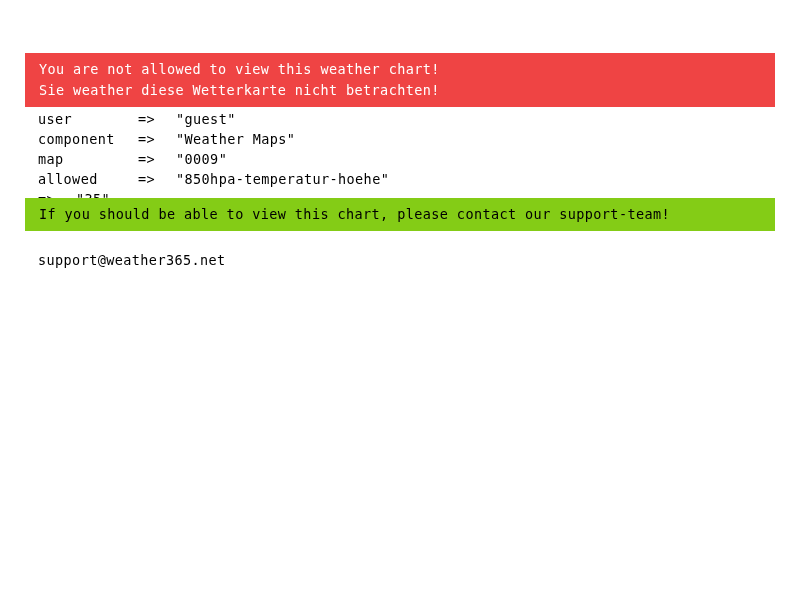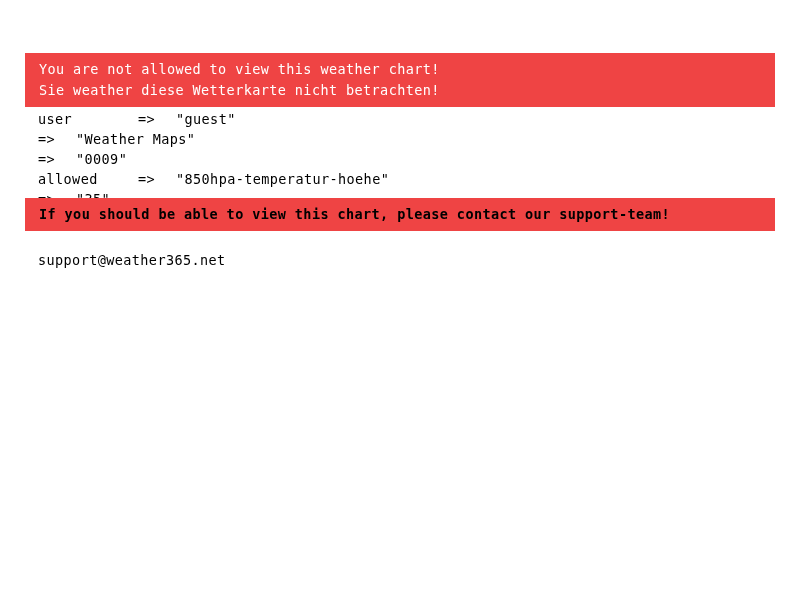--- a/index.html
+++ b/index.html
@@ -28,23 +28,22 @@
     padding: 6px 14px;
   }
   .banner-error {
     top: 24px;
     background: #ef4444;
     color: #ffffff;
     margin-top: 29px;
   }
   .banner-info {
     top: 198px;
-    background: #ef4444;
+    background: #84cc16;
     color: #000000;
-    font-weight: bold;
   }
   .banner-line {
     line-height: 21px;
     white-space: pre;
     letter-spacing: 0.4px;
   }
   .params {
     position: absolute;
     left: 38px;
     top: 88px;
@@ -96,24 +95,26 @@
     <div class="banner-line">Sie weather diese Wetterkarte nicht betrachten!</div>
   </div>
 
   <div class="params">
     <div class="param-row">
       <span class="param-key">user</span>
       <span class="param-arrow">=&gt;</span>
       <span class="param-value">"guest"</span>
     </div>
     <div class="param-row">
+      <span class="param-key">component</span>
       <span class="param-arrow">=&gt;</span>
       <span class="param-value">"Weather Maps"</span>
     </div>
     <div class="param-row">
+      <span class="param-key">map</span>
       <span class="param-arrow">=&gt;</span>
       <span class="param-value">"0009"</span>
     </div>
     <div class="param-row">
       <span class="param-key">allowed</span>
       <span class="param-arrow">=&gt;</span>
       <span class="param-value">"850hpa-temperatur-hoehe"</span>
     </div>
     <div class="param-row">
       <span class="param-arrow">=&gt;</span>

